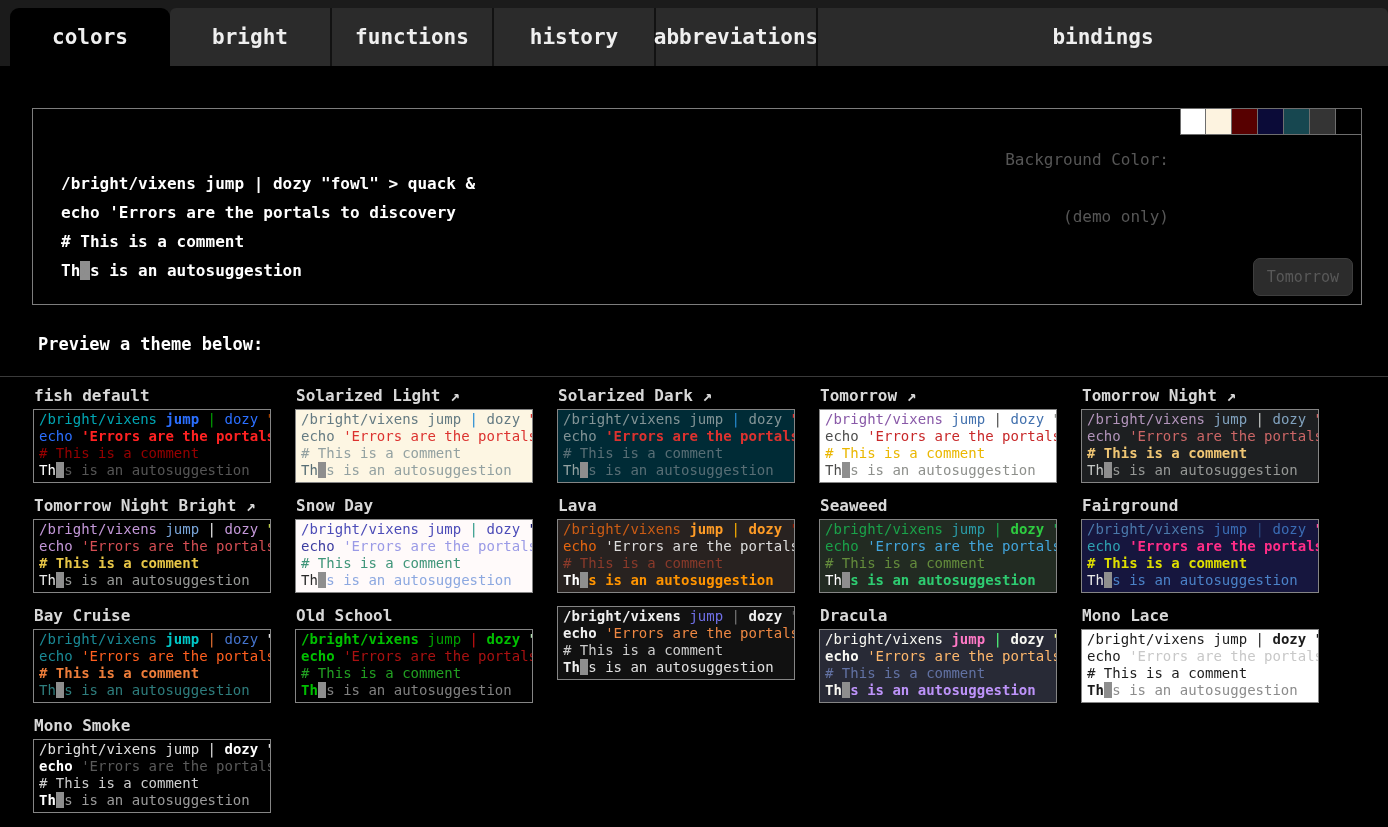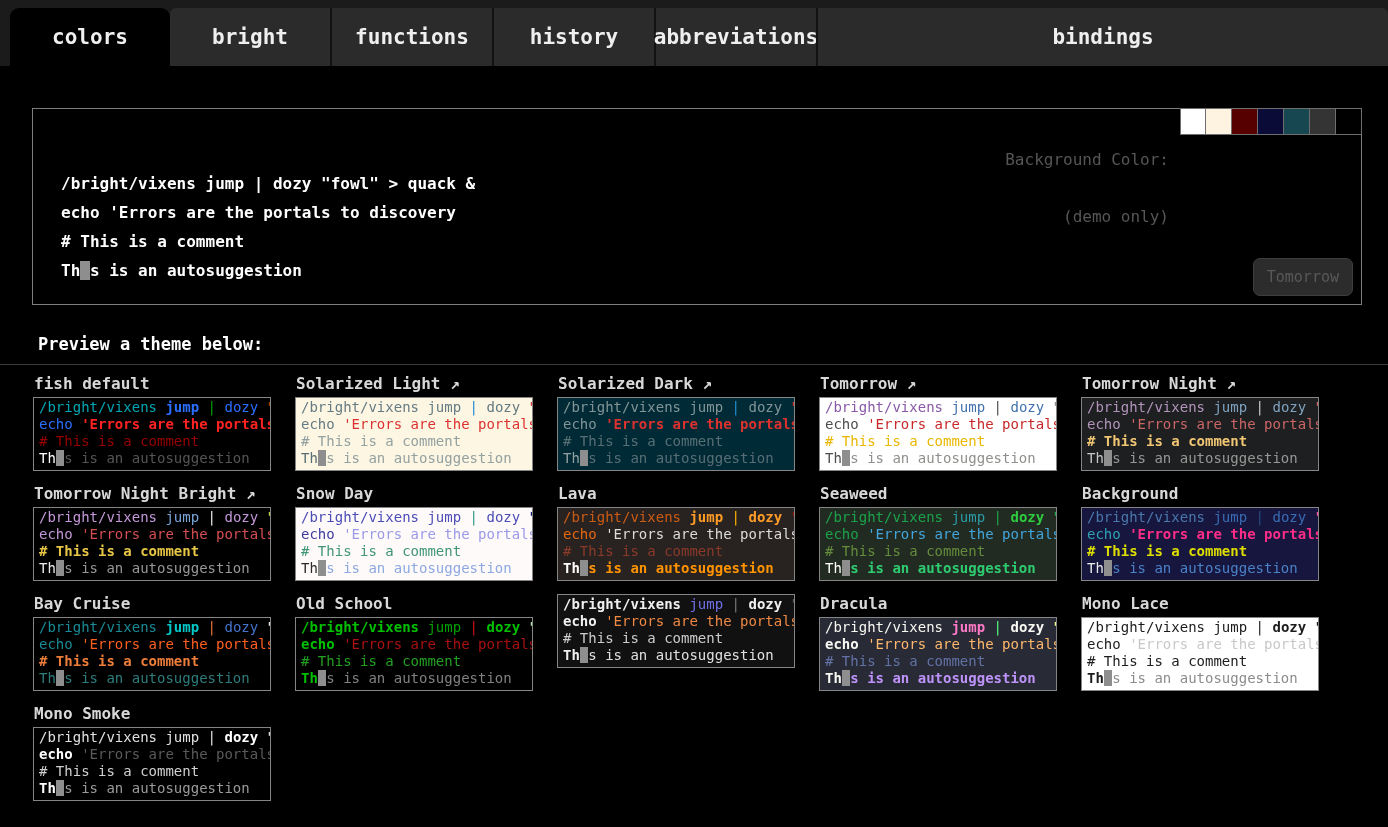--- a/index.html
+++ b/index.html
@@ -51,21 +51,21 @@
     font-family:inherit;font-size:15px;color:#595959;
     background:#2c2c2c;border:1px solid #3e3e3e;border-radius:7px;
     padding:9px 13px;cursor:default;
   }
   
   .themes-heading{
     margin:29px 0 0 38px;font-size:17px;font-weight:bold;color:#fff;
     height:20px;
   }
   .theme-grid{
-    margin-top:10px;border-top:1px solid #3a3a3a;
+    margin-top:22px;border-top:1px solid #3a3a3a;
     padding:9px 0 0 33px;
     display:grid;grid-template-columns:repeat(5,238px);
     column-gap:24px;align-content:start;
   }
   .theme-card{margin-bottom:13px;}
   .theme-name{
     font-size:16px;font-weight:bold;color:#d8d8d8;
     height:20px;margin:0 0 3px 1px;white-space:pre;overflow:hidden;
   }
   .theme-box{
@@ -139,21 +139,21 @@
         </div>
         <div class="theme-card">
           <div class="theme-name">Lava</div>
           <div class="theme-box" style="background: rgb(40, 34, 32);"><div><span style="color: rgb(204, 92, 20);">/bright/vixens </span><span style="color: rgb(255, 156, 38); font-weight: bold;">jump</span><span style="color: rgb(255, 179, 0);"> | </span><span style="color: rgb(255, 156, 38); font-weight: bold;">dozy</span><span style="color: rgb(139, 26, 0);"> "</span></div><div><span style="color: rgb(232, 103, 15);">echo </span><span style="color: rgb(220, 220, 220);">'Errors are the portals</span></div><div><span style="color: rgb(139, 58, 42);"># This is a comment</span></div><div><span style="color: rgb(255, 255, 255); font-weight: bold;">Th</span><span style="background: rgb(142, 142, 142); color: rgb(142, 142, 142);">i</span><span style="color: rgb(255, 148, 0); font-weight: bold;">s is an autosuggestion</span></div></div>
         </div>
         <div class="theme-card">
           <div class="theme-name">Seaweed</div>
           <div class="theme-box" style="background: rgb(34, 43, 34);"><div><span style="color: rgb(26, 163, 74);">/bright/vixens </span><span style="color: rgb(42, 156, 168);">jump</span><span style="color: rgb(26, 163, 74);"> | </span><span style="color: rgb(46, 204, 64); font-weight: bold;">dozy</span><span style="color: rgb(26, 163, 74);"> "</span></div><div><span style="color: rgb(26, 163, 74);">echo </span><span style="color: rgb(66, 165, 220);">'Errors are the portals</span></div><div><span style="color: rgb(100, 140, 60);"># This is a comment</span></div><div><span style="color: rgb(255, 255, 255);">Th</span><span style="background: rgb(142, 142, 142); color: rgb(142, 142, 142);">i</span><span style="color: rgb(46, 204, 113); font-weight: bold;">s is an autosuggestion</span></div></div>
         </div>
         <div class="theme-card">
-          <div class="theme-name">Background</div>
+          <div class="theme-name">Fairground</div>
           <div class="theme-box" style="background: rgb(22, 22, 62);"><div><span style="color: rgb(74, 120, 170);">/bright/vixens </span><span style="color: rgb(58, 108, 180);">jump</span><span style="color: rgb(42, 74, 128);"> | </span><span style="color: rgb(58, 108, 180);">dozy</span><span style="color: rgb(255, 79, 158);"> "</span></div><div><span style="color: rgb(47, 163, 179);">echo </span><span style="color: rgb(255, 45, 135); font-weight: bold;">'Errors are the portals</span></div><div><span style="color: rgb(222, 222, 0); font-weight: bold;"># This is a comment</span></div><div><span style="color: rgb(232, 232, 232);">Th</span><span style="background: rgb(142, 142, 142); color: rgb(142, 142, 142);">i</span><span style="color: rgb(75, 130, 200);">s is an autosuggestion</span></div></div>
         </div>
         <div class="theme-card">
           <div class="theme-name">Bay Cruise</div>
           <div class="theme-box" style="background: rgb(0, 0, 0);"><div><span style="color: rgb(26, 138, 150);">/bright/vixens </span><span style="color: rgb(0, 200, 200); font-weight: bold;">jump</span><span style="color: rgb(232, 115, 51);"> | </span><span style="color: rgb(68, 115, 204);">dozy</span><span style="color: rgb(224, 224, 224);"> "</span></div><div><span style="color: rgb(26, 138, 150);">echo </span><span style="color: rgb(255, 95, 31);">'Errors are the portals</span></div><div><span style="color: rgb(237, 125, 58); font-weight: bold;"># This is a comment</span></div><div><span style="color: rgb(46, 125, 125);">Th</span><span style="background: rgb(142, 142, 142); color: rgb(142, 142, 142);">i</span><span style="color: rgb(46, 125, 125);">s is an autosuggestion</span></div></div>
         </div>
         <div class="theme-card">
           <div class="theme-name">Old School</div>
           <div class="theme-box" style="background: rgb(0, 0, 0);"><div><span style="color: rgb(0, 192, 0); font-weight: bold;">/bright/vixens </span><span style="color: rgb(0, 160, 0);">jump</span><span style="color: rgb(204, 17, 17);"> | </span><span style="color: rgb(0, 192, 0); font-weight: bold;">dozy</span><span style="color: rgb(176, 224, 176);"> "</span></div><div><span style="color: rgb(0, 192, 0); font-weight: bold;">echo </span><span style="color: rgb(170, 17, 17);">'Errors are the portals</span></div><div><span style="color: rgb(34, 160, 34);"># This is a comment</span></div><div><span style="color: rgb(0, 192, 0); font-weight: bold;">Th</span><span style="background: rgb(142, 142, 142); color: rgb(142, 142, 142);">i</span><span style="color: rgb(128, 128, 128);">s is an autosuggestion</span></div></div>
         </div>

